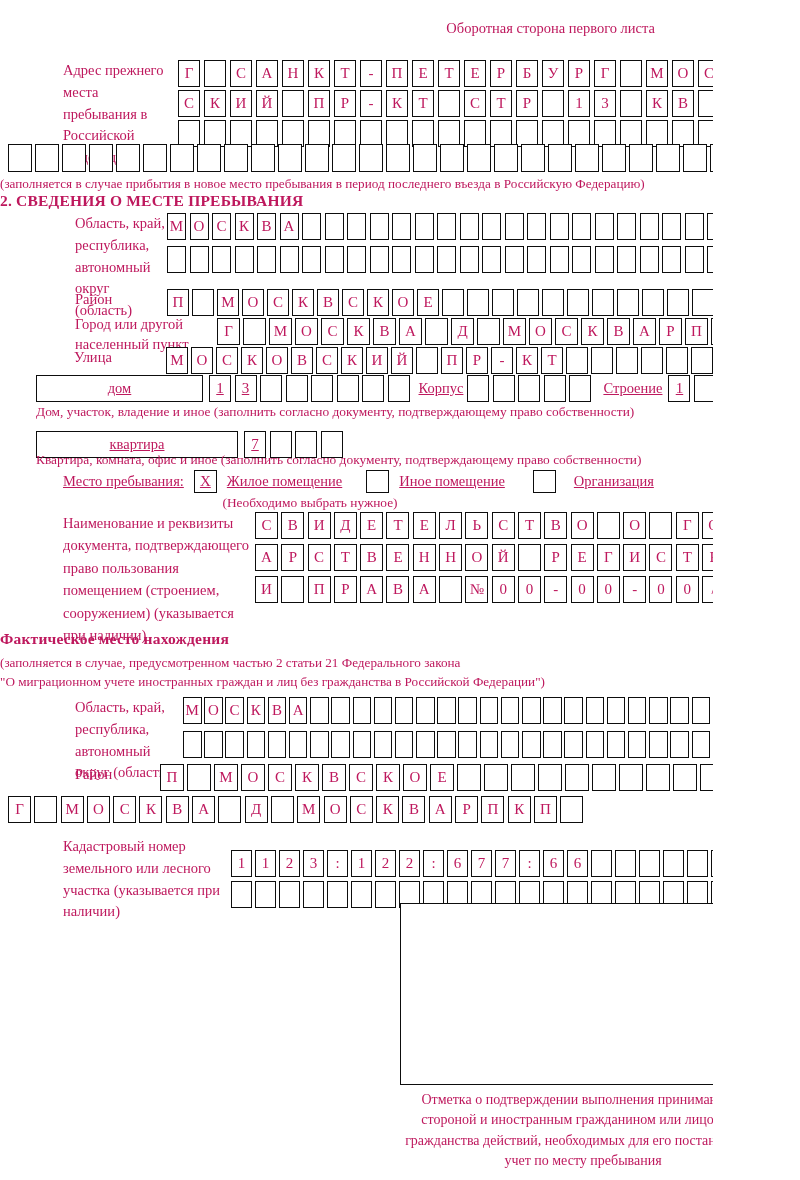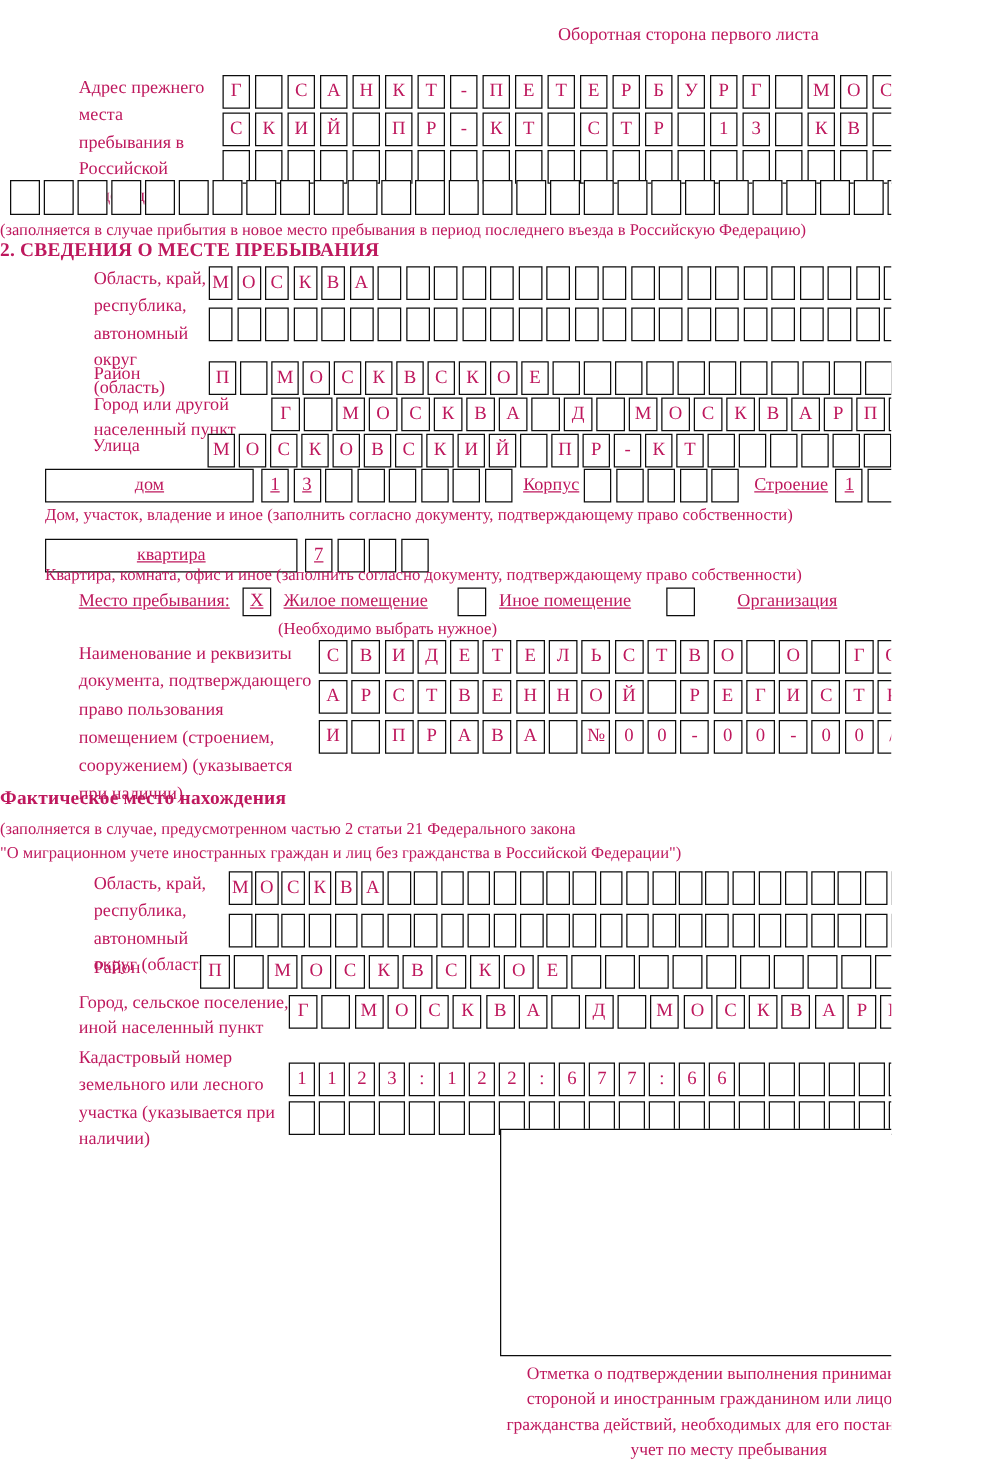--- a/index.html
+++ b/index.html
@@ -352,21 +352,21 @@
   </div>
   <div class="abs lbl" style="top:450px;left:36px;font-size:13.4px;">Квартира, комната, офис и иное (заполнить согласно документу, подтверждающему право собственности)</div>
 
   <div class="abs inline" style="top:470px;left:63px;gap:10px;">
     <div class="lbl">Место пребывания:</div>
     <div class="chk">X</div>
     <div class="lbl">Жилое помещение</div>
     <div class="chk" style="margin-left:14px;"></div>
     <div class="lbl">Иное помещение</div>
     <div class="chk" style="margin-left:18px;"></div>
-    <div class="lbl" style="margin-left:24px;">Организация</div>
+    <div class="lbl" style="margin-left:8px;">Организация</div>
   </div>
   <div class="abs" style="top:495px;left:40px;width:540px;text-align:center;font-size:13.4px;">(Необходимо выбрать нужное)</div>
 
   <div class="abs flexrow" style="top:512px;left:8px;">
     <div class="lbl" style="margin-left:55px;width:192px;line-height:1.55;">Наименование и реквизиты документа, подтверждающего право пользования помещением (строением, сооружением) (указывается при наличии)</div>
     <div class="stack" style="margin-left:0px;gap:5px;">
       <div class="cells" style="--w:21px;--g:3.3px;">
           <span class="cell">С</span>
           <span class="cell">В</span>
           <span class="cell">И</span>
@@ -536,21 +536,20 @@
         <span class="cell"></span>
         <span class="cell"></span>
         <span class="cell"></span>
         <span class="cell"></span>
         <span class="cell"></span>
         <span class="cell"></span>
       </div>
   </div>
 
   <div class="abs flexrow" style="top:792px;left:8px;">
-    <div class="lbl" style="margin-left:55px;width:168px;line-height:1.4;">Город, сельское поселение, иной населенный пункт</div>
     <div class="cells" style="margin-top:4px;--w:21px;--g:3.3px;">
         <span class="cell">Г</span>
         <span class="cell"></span>
         <span class="cell">М</span>
         <span class="cell">О</span>
         <span class="cell">С</span>
         <span class="cell">К</span>
         <span class="cell">В</span>
         <span class="cell">А</span>
         <span class="cell"></span>

